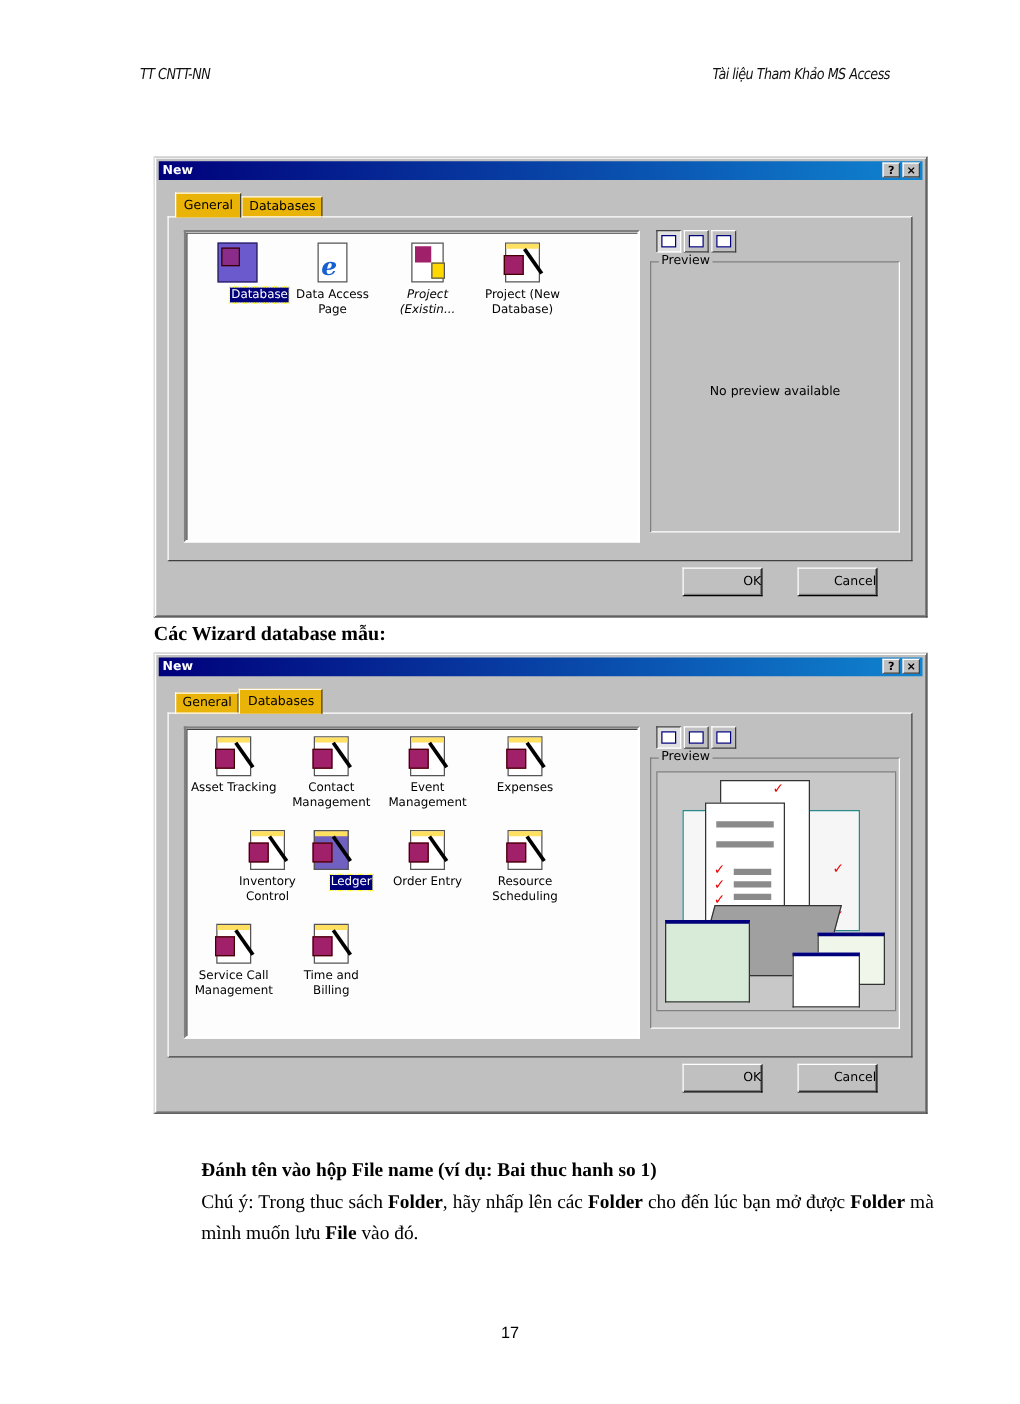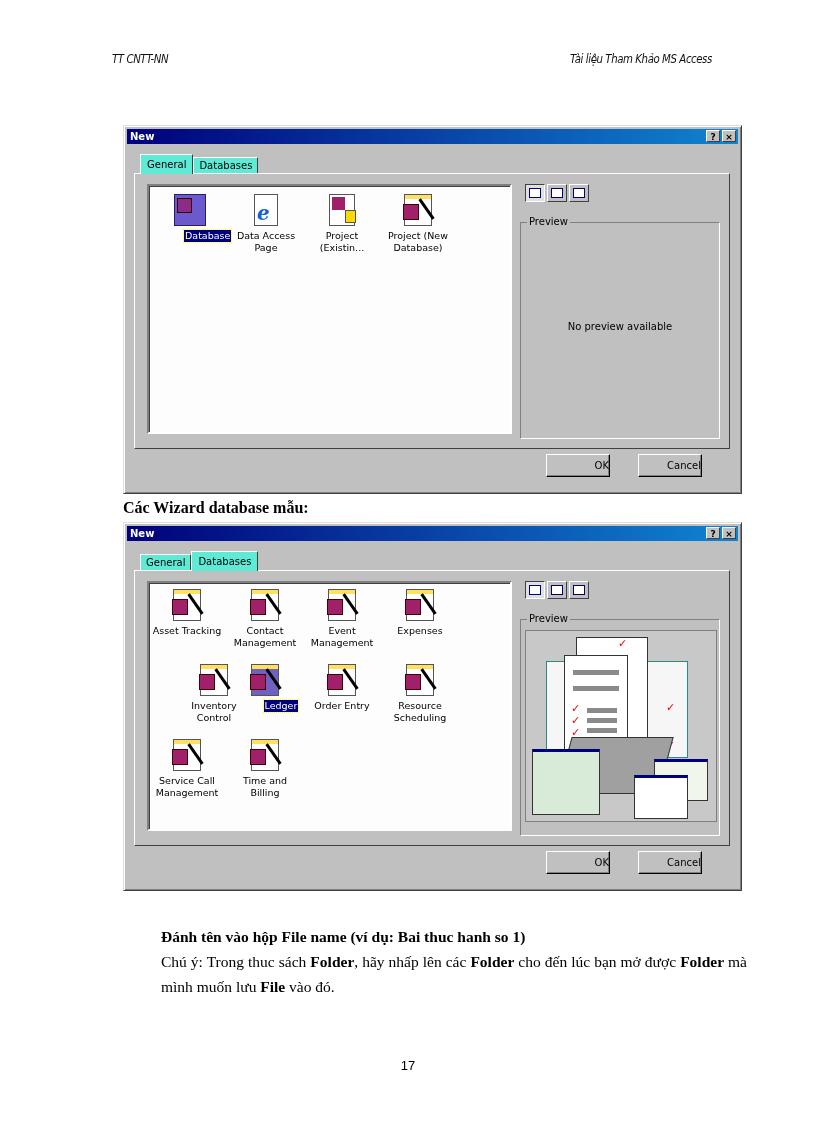--- a/index.html
+++ b/index.html
@@ -7,33 +7,33 @@
   .hdr{position:absolute;top:52px;font-family:"DejaVu Sans",sans-serif;font-style:italic;font-size:12px;letter-spacing:-0.5px;transform:scaleX(0.85);color:#111;}
   .hdr.left{left:112px;transform-origin:left;}
   .hdr.right{right:104px;transform-origin:right;}
   .dlg{position:absolute;left:123px;width:619px;height:369px;background:#c0c0c0;border:1px solid;border-color:#dfdfdf #404040 #404040 #dfdfdf;box-shadow:inset 1px 1px #fff,inset -1px -1px #808080;box-sizing:border-box;font-family:"DejaVu Sans",sans-serif;font-size:10px;}
   .dlg1{top:125px;}
   .dlg2{top:522px;}
   .title{position:absolute;left:3px;right:3px;top:3px;height:15px;background:linear-gradient(90deg,#00007b,#1084d0);color:#fff;font-weight:bold;font-size:10px;line-height:15px;padding-left:3px;}
   .tbtns{position:absolute;right:2px;top:1px;display:flex;gap:2px;}
   .tbtn{width:14px;height:12px;background:#c0c0c0;border:1px solid;border-color:#fff #404040 #404040 #fff;color:#000;font-size:9px;line-height:12px;text-align:center;font-weight:bold;box-sizing:border-box;}
   .tabs{position:absolute;left:16px;top:28px;display:flex;}
-  .tab{padding:2px 5px;border:1px solid;border-color:#fff #404040 transparent #fff;border-bottom:none;background:#5eead4;font-size:10px;color:#000;margin-top:3px;}
+  .tab{padding:2px 5px;border:1px solid;border-color:#fff #404040 transparent #fff;border-bottom:none;background:#eab308;font-size:10px;color:#000;margin-top:3px;}
   .tab.active{margin-top:0;padding:4px 6px 4px;position:relative;z-index:2;}
   .panel{position:absolute;left:10px;top:47px;width:596px;height:276px;border:1px solid;border-color:#fff #404040 #404040 #fff;box-sizing:border-box;}
   .list{position:absolute;left:12px;top:10px;width:365px;height:250px;background:#fdfdfd;border:2px solid;border-color:#808080 #fff #fff #808080;box-sizing:border-box;box-shadow:inset 1px 1px #404040;}
   .item{position:absolute;width:76px;text-align:center;font-size:9.5px;line-height:12px;color:#000;}
   .item .ic{width:32px;height:32px;margin:0 auto 4px;position:relative;}
   .item .lbl{display:inline-block;padding:0 1px;}
   .item.sel .lbl{background:#00007b;color:#fff;outline:1px dotted #ff0;margin-left:32px;}
   .viewbtns{position:absolute;left:390px;top:10px;display:flex;gap:2px;}
   .vb{width:20px;height:18px;background:#c0c0c0;border:1px solid;border-color:#fff #404040 #404040 #fff;box-sizing:border-box;position:relative;}
   .vb.on{border-color:#404040 #fff #fff #404040;background:#e0e0e0;}
   .vb i{position:absolute;left:3px;top:3px;width:12px;height:10px;background:#fff;border:1px solid #00007b;box-sizing:border-box;}
-  .preview{position:absolute;left:385px;top:48px;width:200px;height:217px;border:1px solid;border-color:#808080 #fff #fff #808080;box-sizing:border-box;}
+  .preview{position:absolute;left:385px;top:35px;width:200px;height:217px;border:1px solid;border-color:#808080 #fff #fff #808080;box-sizing:border-box;}
   .preview .legend{position:absolute;left:6px;top:-7px;background:#c0c0c0;padding:0 2px;font-size:10px;}
   .nopv{position:absolute;left:0;right:0;top:98px;text-align:center;font-size:10px;}
   .btn{position:absolute;top:328px;width:64px;height:23px;background:#c0c0c0;border:1px solid;border-color:#fff #000 #000 #fff;box-shadow:inset -1px -1px #808080;box-sizing:border-box;font-size:10px;text-align:right;line-height:21px;color:#000;}
   .btn.ok{left:422px;}
   .btn.cancel{left:514px;}
   .caption{position:absolute;left:123px;top:499px;font-weight:bold;font-size:16px;}
   .body-text{position:absolute;left:161px;top:924px;width:586px;font-size:15.5px;line-height:25px;}
   .body-text .b{font-weight:bold;}
   .justify{text-align:justify;text-align-last:left;}
   .pgnum{position:absolute;left:0;right:0;top:1058px;text-align:center;font-family:"Liberation Sans",sans-serif;font-size:13px;}
@@ -81,21 +81,21 @@
       <div class="item sel" style="left:3px;top:8px;">
         <div class="ic ic-db"></div>
         <span class="lbl">Database</span>
       </div>
       <div class="item" style="left:79px;top:8px;">
         <div class="ic ic-page">
             <span class="e">e</span>
           </div>
         <span class="lbl">Data Access Page</span>
       </div>
-      <div class="item" style="left:155px;top:8px;">
+      <div class="item" style="left:155px;top:8px;font-style:italic;">
         <div class="ic ic-proj"></div>
         <span class="lbl">Project (Existin...</span>
       </div>
       <div class="item" style="left:231px;top:8px;">
         <div class="ic ic-wiz">
             <div class="top"></div>
           </div>
         <span class="lbl">Project (New Database)</span>
       </div>
     </div>

